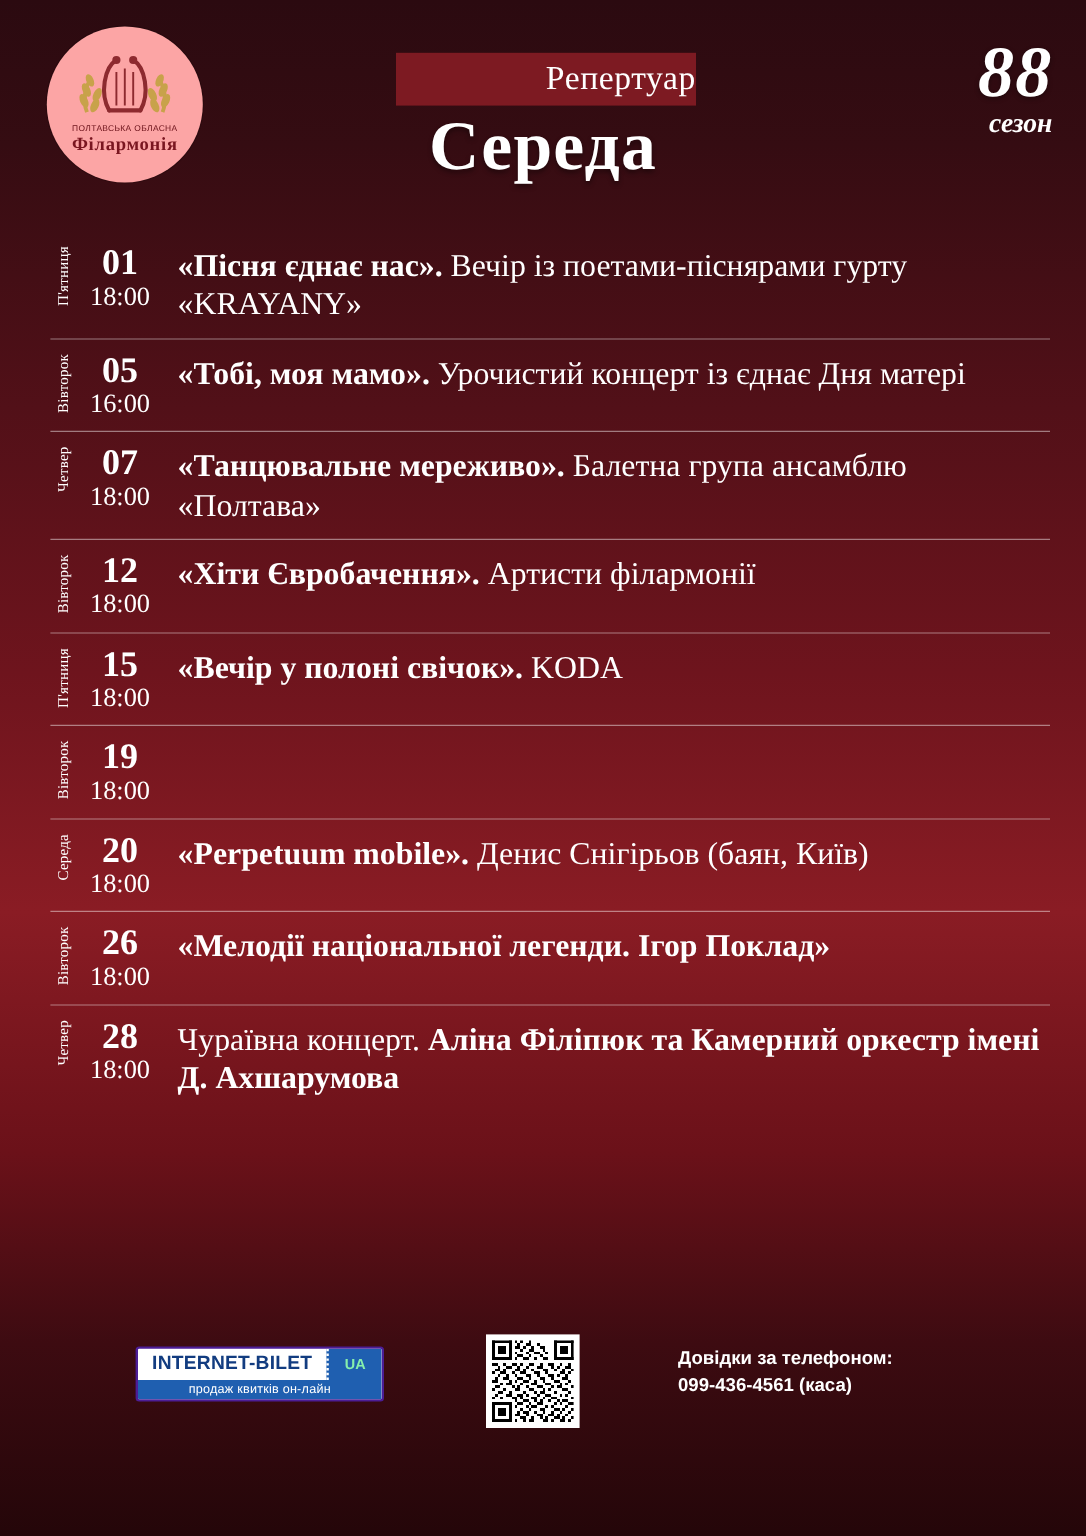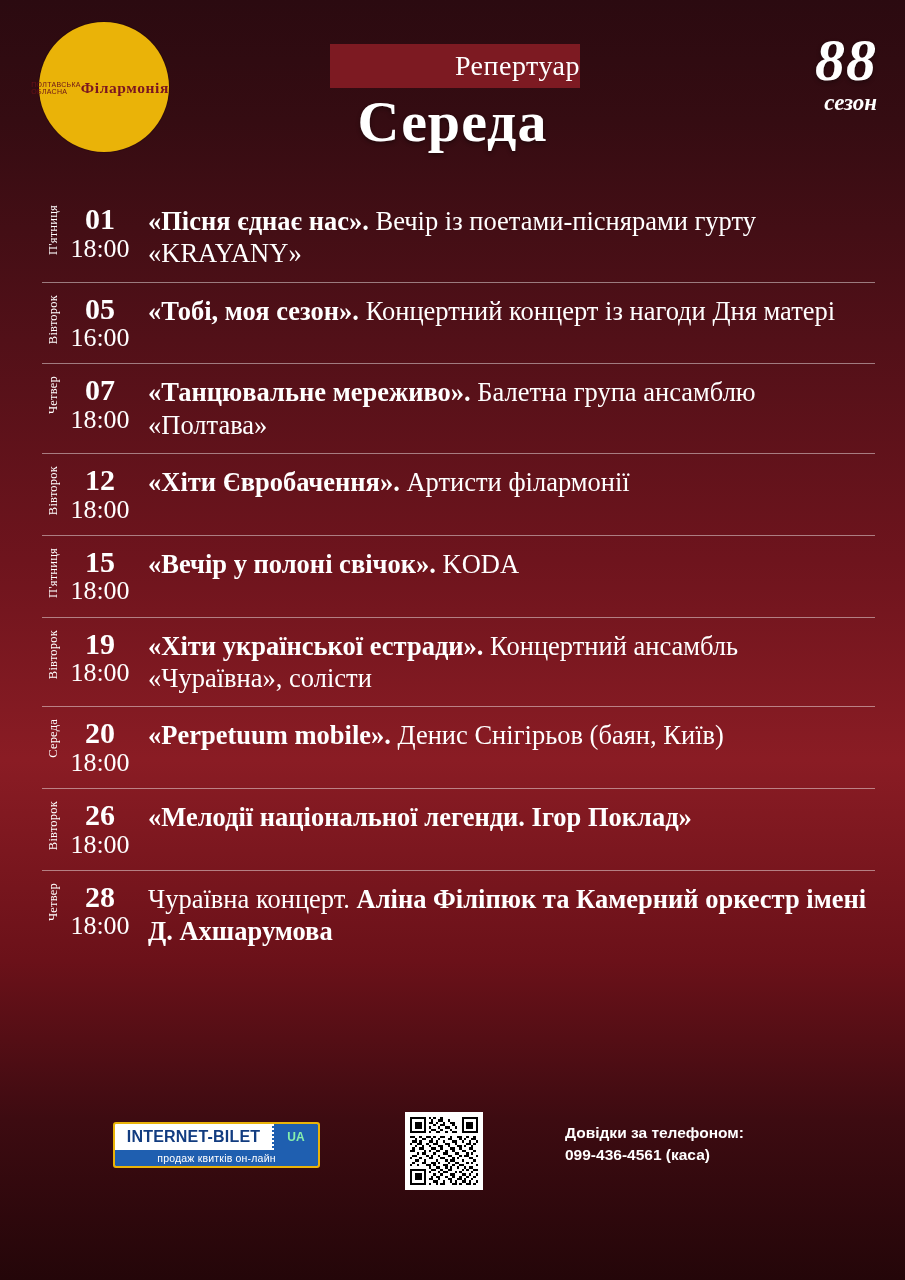--- a/index.html
+++ b/index.html
@@ -28,25 +28,25 @@
     position: relative;
     height: 185px;
   }
   .logo {
     position: absolute;
     left: 39px;
     top: 22px;
     width: 130px;
     height: 130px;
     border-radius: 50%;
-    background: #eab308;
-    display: flex;
-    flex-direction: row;
+    background: #fca5a5;
+    display: flex;
+    flex-direction: column;
     align-items: center;
-    justify-content: flex-end;
+    justify-content: center;
     box-shadow: 0 0 0 1px rgba(0,0,0,0.15);
   }
   .logo-lyre {
     width: 86px;
     height: 58px;
     position: relative;
     display: block;
   }
   .logo-caption1 {
     font-family: "Liberation Sans", sans-serif;
@@ -158,21 +158,21 @@
     text-align: center;
     padding-top: 0px;
   }
   .day {
     font-size: 30px;
     font-weight: bold;
     line-height: 1.05;
     display: block;
   }
   .time {
-    font-size: 26px;
+    font-size: 22px;
     line-height: 1.05;
     display: block;
   }
   .title {
     flex: 1;
     padding-left: 12px;
     font-size: 26.5px;
     line-height: 1.22;
     padding-top: 2px;
   }
@@ -186,21 +186,21 @@
     bottom: 92px;
     height: 76px;
   }
   .ticket-logo {
     position: absolute;
     left: 113px;
     top: 10px;
     width: 207px;
     height: 46px;
     background: #ffffff;
-    border: 2px solid #eab308;
+    border: 2px solid #4c1d95;
     border-radius: 3px;
     overflow: hidden;
     display: flex;
     flex-direction: column;
   }
   .ticket-top {
     height: 26px;
     display: flex;
     align-items: stretch;
   }
@@ -335,21 +335,21 @@
   </div>
 
   <div class="event">
     <div class="weekday">
         <span>Вівторок</span>
       </div>
     <div class="daytime">
       <span class="day">05</span>
       <span class="time">16:00</span>
     </div>
-    <div class="title"><b>«Тобі, моя сезон».</b><span> Концертний концерт із нагоди Дня матері</span></div>
+    <div class="title"><b>«Тобі, моя мамо».</b><span> Урочистий концерт із єднає Дня матері</span></div>
   </div>
 
   <div class="event">
     <div class="weekday">
         <span>Четвер</span>
       </div>
     <div class="daytime">
       <span class="day">07</span>
       <span class="time">18:00</span>
     </div>
@@ -379,21 +379,20 @@
   </div>
 
   <div class="event">
     <div class="weekday">
         <span>Вівторок</span>
       </div>
     <div class="daytime">
       <span class="day">19</span>
       <span class="time">18:00</span>
     </div>
-    <div class="title"><b>«Хіти української естради».</b><span> Концертний ансамбль «Чураївна», солісти</span></div>
   </div>
 
   <div class="event">
     <div class="weekday">
         <span>Середа</span>
       </div>
     <div class="daytime">
       <span class="day">20</span>
       <span class="time">18:00</span>
     </div>

